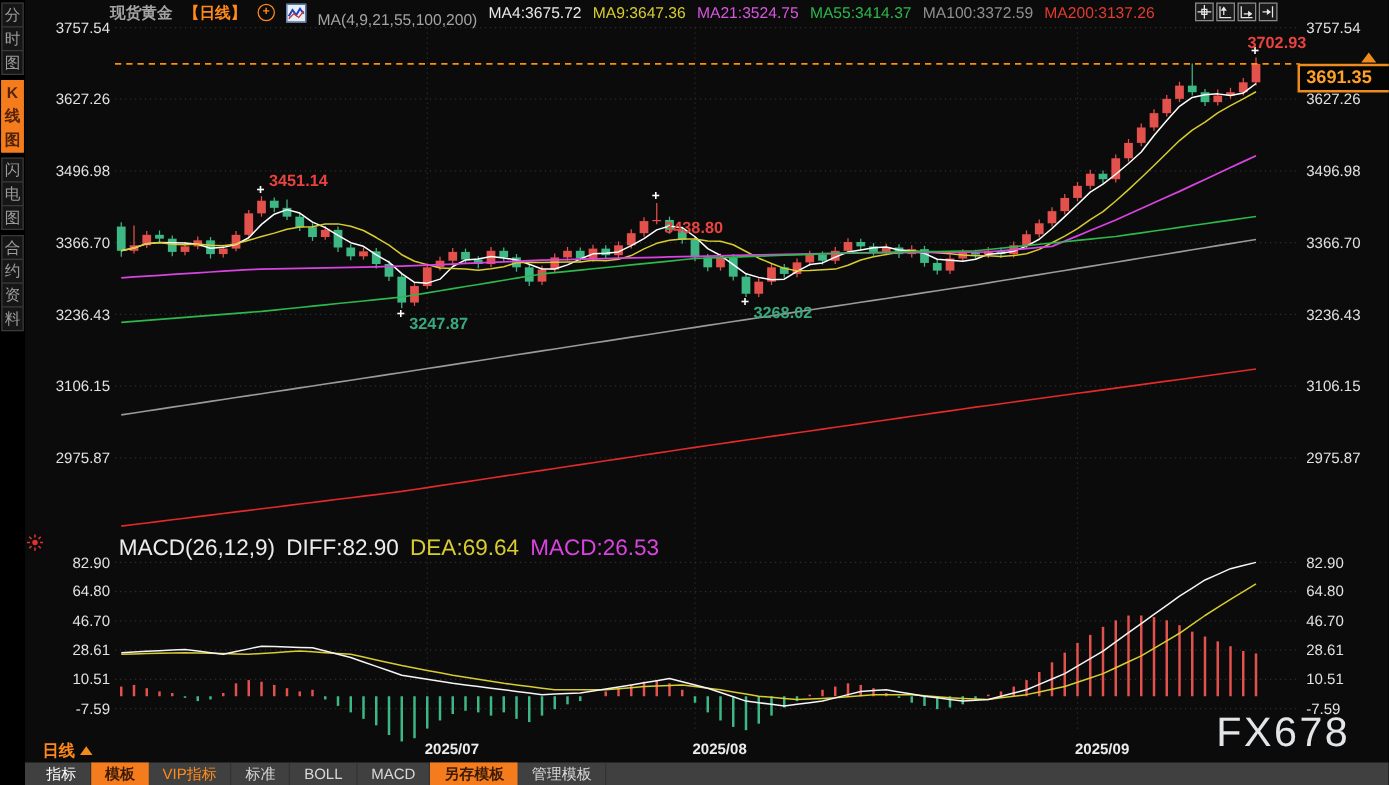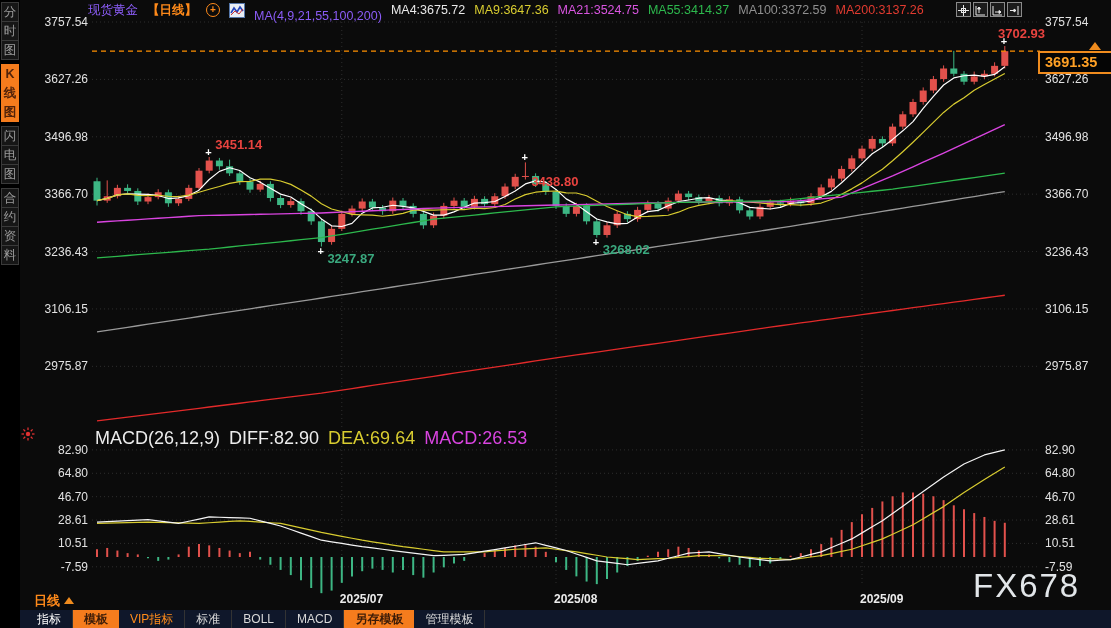--- a/index.html
+++ b/index.html
@@ -8,27 +8,27 @@
   #stage{position:absolute;inset:0;background:#0b0b0b;}
   
   #sidebar{position:absolute;left:0;top:0;width:20px;height:628px;background:#000;z-index:5;}
   .side-tab{margin:3px 0 5px 1px;cursor:pointer;}
   .side-char{width:16px;height:18px;line-height:18px;text-align:center;font-size:12.5px;
              color:#9c9c9c;background:#161616;border:1px solid #3a3a3a;margin-top:-1px;}
   .side-tab.active .side-char{background:#f57c1d;border-color:#f57c1d;color:#52230a;font-weight:bold;}
   
   #header{position:absolute;left:88px;top:1px;height:18px;display:flex;align-items:center;
           gap:9px;font-size:12.5px;white-space:nowrap;z-index:6;}
-  .sym{color:#8b5cf6;font-weight:normal;}
+  .sym{color:#a3a3a3;font-weight:bold;}
   .period{color:#ff8a1a;font-weight:bold;}
   .plus-circ{display:inline-block;width:12px;height:12px;border:1px solid #ff8a1a;border-radius:50%;
              color:#ff8a1a;font-size:10px;line-height:11px;text-align:center;font-weight:bold;}
   .chart-ic{display:inline-block;width:14px;height:13px;background:#e8eef5;border:1px solid #5577aa;position:relative;}
   .chart-ic svg{position:absolute;inset:0;}
-  .ma-conf{color:#8b5cf6;margin-top:12px;}
+  .ma-conf{color:#a3a3a3;margin-top:12px;}
   
   #tr-icons{position:absolute;left:956px;top:2px;display:flex;gap:2px;z-index:6;}
   .tr-btn{width:13px;height:13px;border:1px solid #8a8a8a;background:#1b1b1b;cursor:pointer;}
   
   .tick{position:absolute;font-size:12px;color:#e2e2e2;white-space:nowrap;}
   .tick.left{width:52px;text-align:right;left:36px;}
   .tick.right{left:1045px;text-align:left;}
   .dateTick{position:absolute;top:592px;font-size:12px;font-weight:bold;color:#ececec;}
   .ann{position:absolute;font-size:13px;font-weight:bold;white-space:nowrap;z-index:4;}
   .ann.high{color:#e8433f;} .ann.low{color:#3aa87e;}
@@ -42,21 +42,21 @@
                border-bottom:8px solid #f08c1e;}
   
   #macd-header{position:absolute;left:95px;top:428px;display:flex;gap:9px;font-size:18px;
                white-space:nowrap;z-index:4;}
   #macd-header .t{color:#ececec;} #macd-header .dea{color:#d8cc30;} #macd-header .mac{color:#d944e0;}
   
   #period-sel{position:absolute;left:34px;top:592px;color:#ff8a1a;font-size:13px;font-weight:bold;
               cursor:pointer;z-index:6;}
   #period-sel .tri{display:inline-block;margin-left:4px;width:0;height:0;border-left:5px solid transparent;
                    border-right:5px solid transparent;border-bottom:7px solid #f08c1e;vertical-align:1px;}
-  #bottombar{position:absolute;left:20px;right:0;top:610px;height:18px;background:#0f172a;
+  #bottombar{position:absolute;left:20px;right:0;top:610px;height:18px;background:#404040;
              display:flex;align-items:stretch;font-size:12px;z-index:6;padding-left:6px;}
   .btab{padding:0 11px;line-height:18px;color:#d8d8d8;border-right:1px solid #333;cursor:pointer;white-space:nowrap;}
   .btab.first{color:#ffffff;}
   .btab.orange{background:#f57c1d;color:#3c1c08;font-weight:bold;border-right:none;}
   .btab.orange-text{color:#ff8c1a;font-weight:normal;}
   #watermark{position:absolute;left:973px;top:567px;font-size:33px;letter-spacing:2px;
              color:#e2e6e9;z-index:3;}
   #alert-ic{position:absolute;left:21px;top:427px;z-index:5;}
   svg.chart{position:absolute;left:0;top:0;z-index:2;}
 </style>

